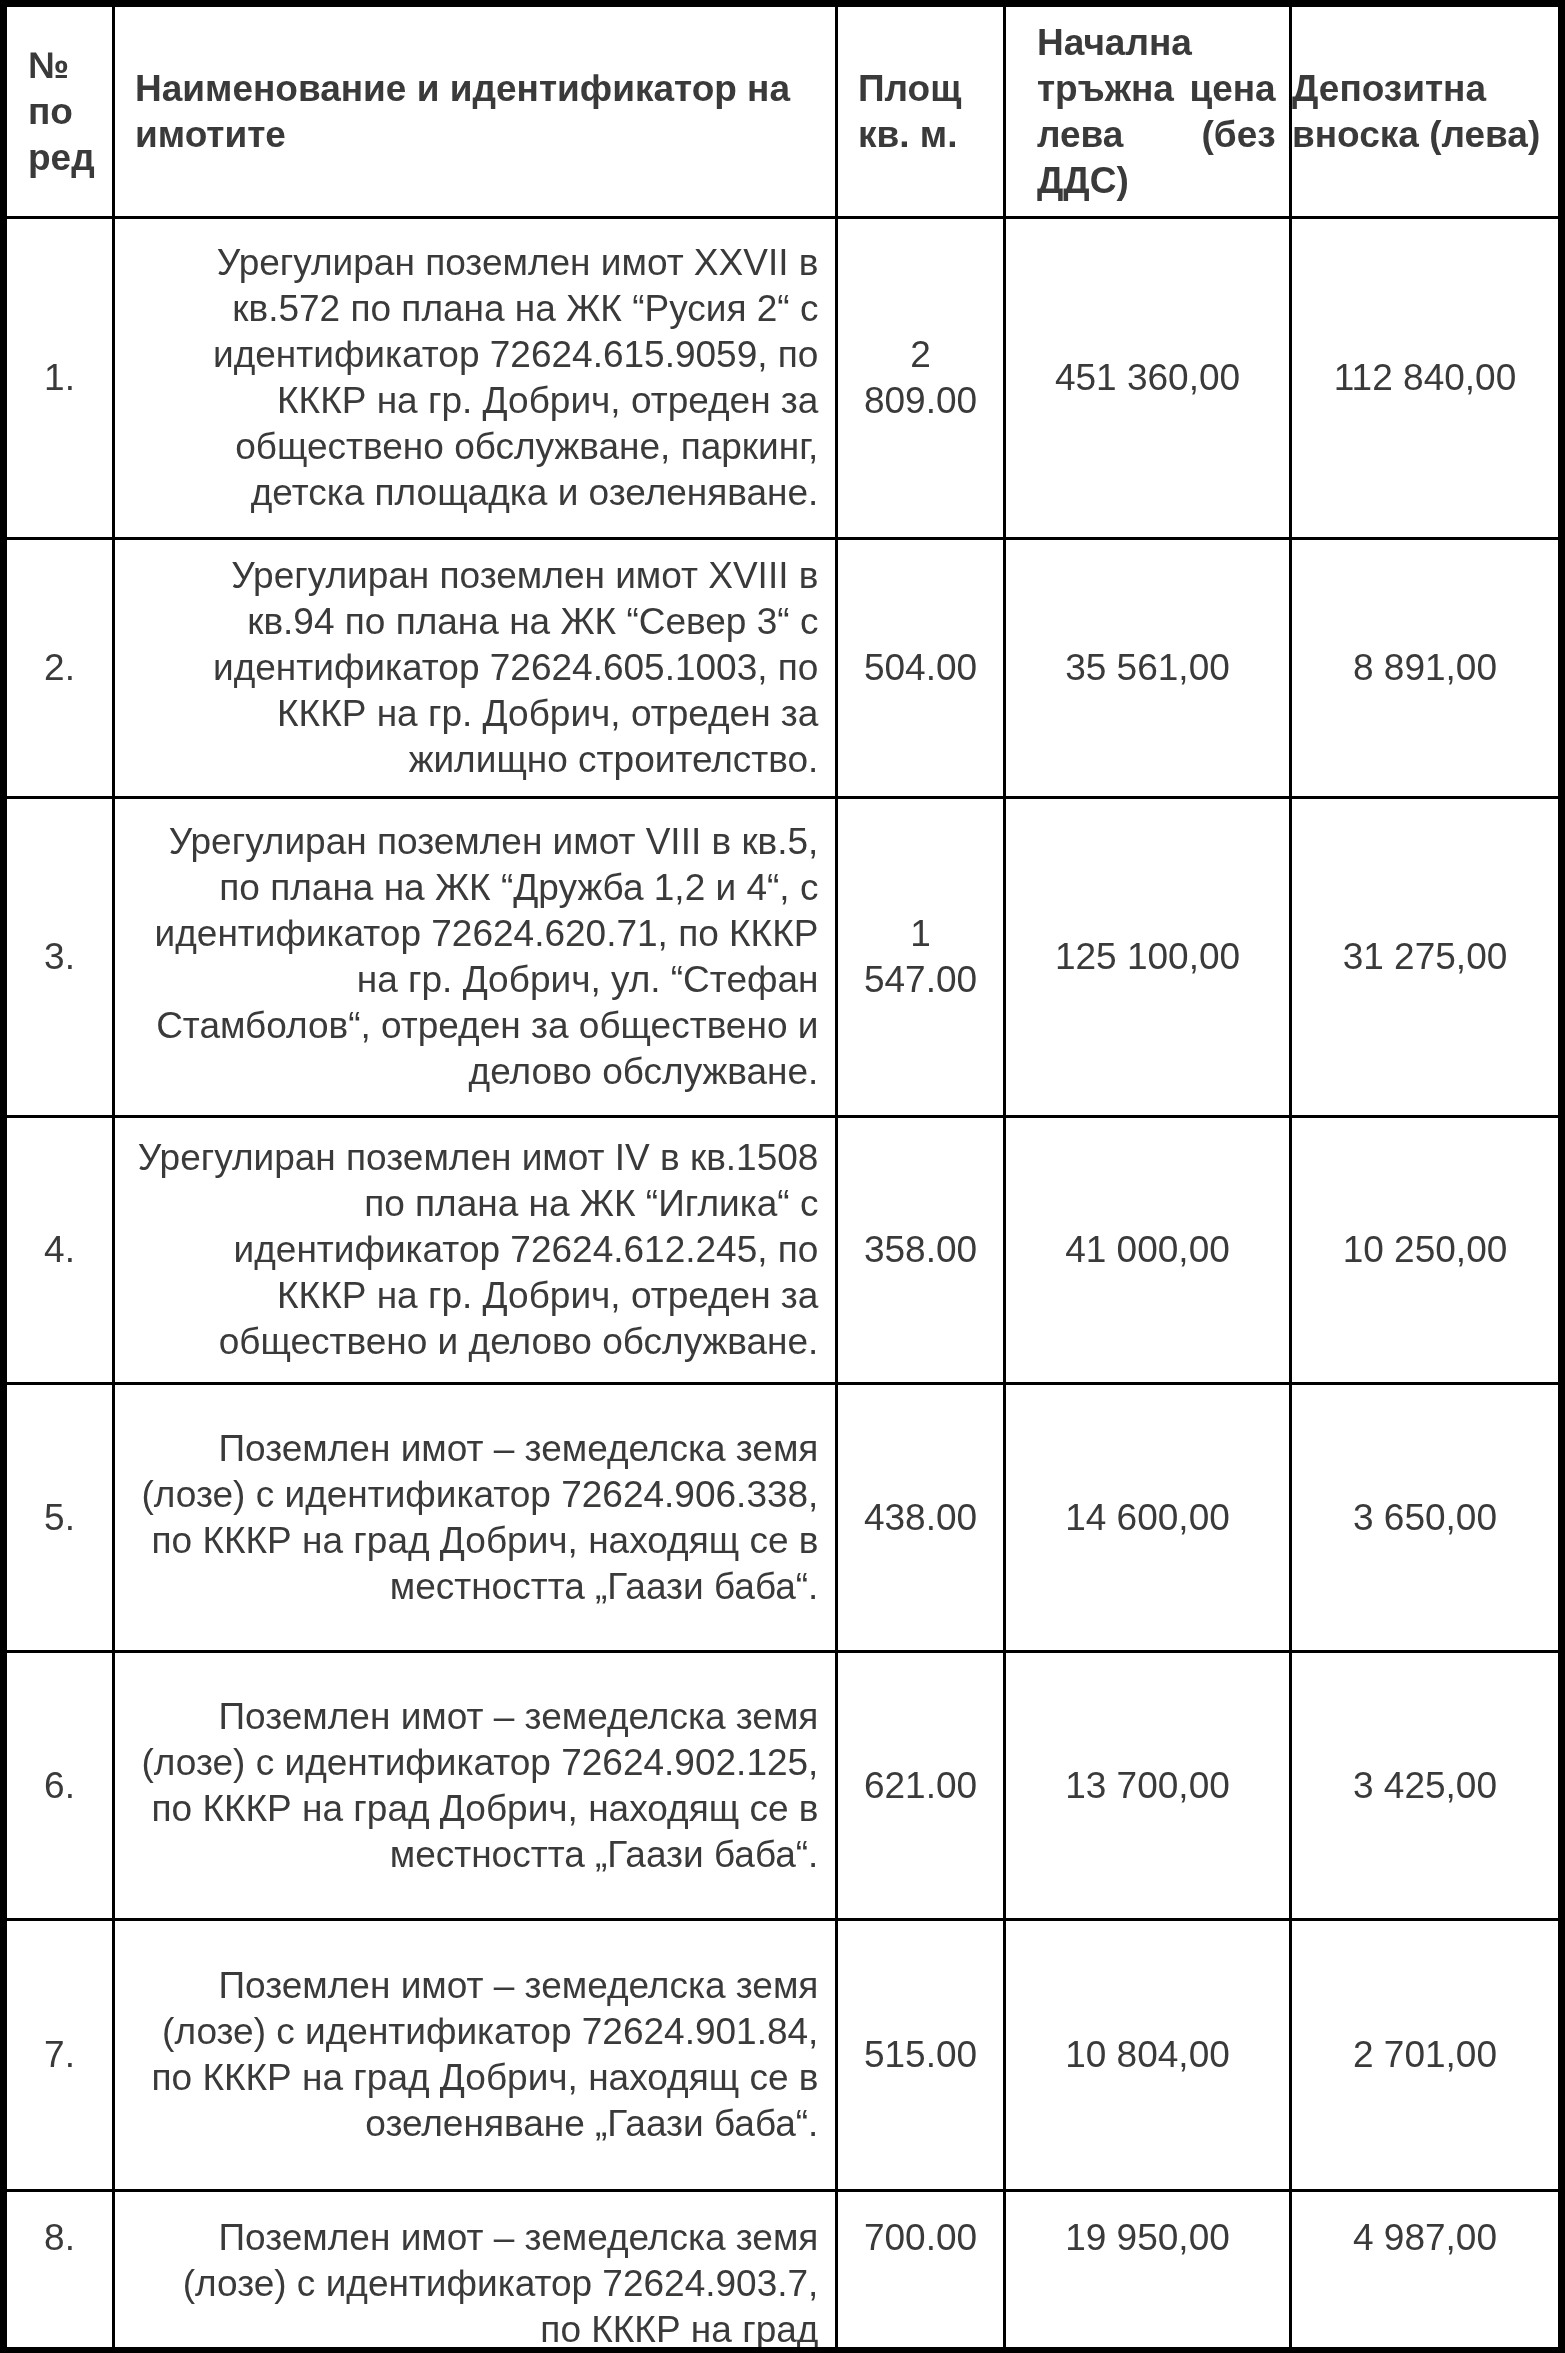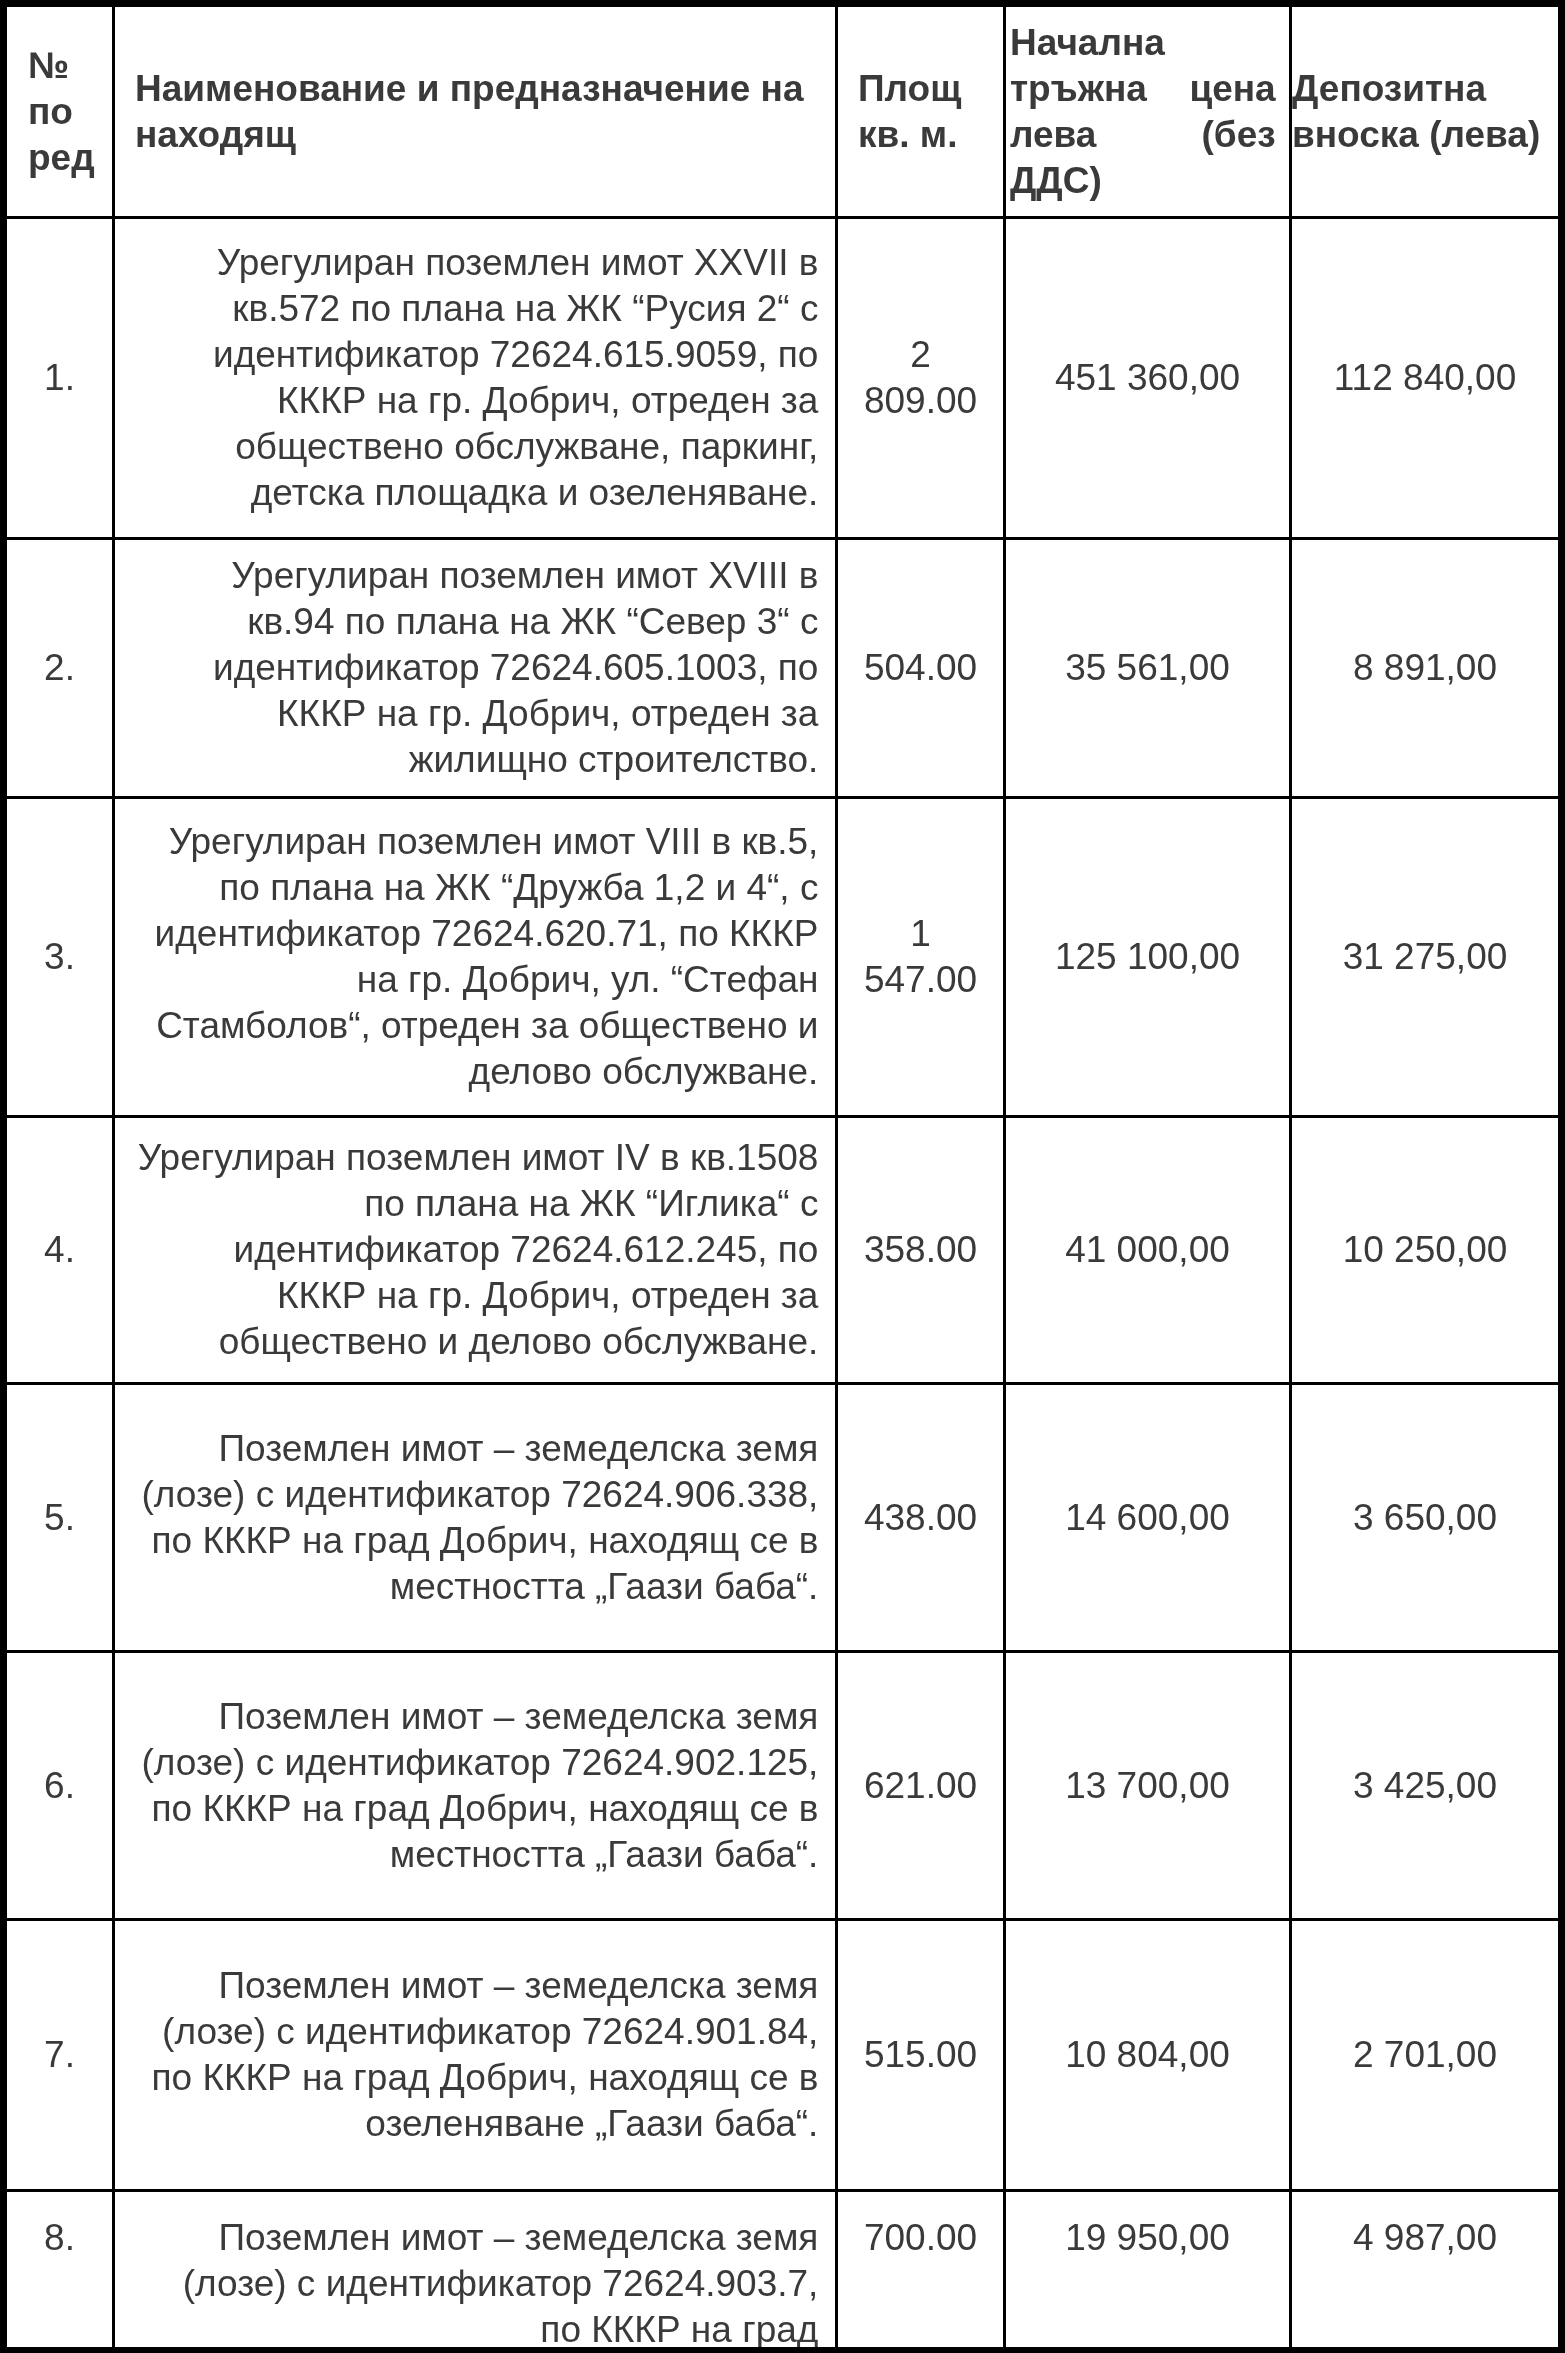--- a/index.html
+++ b/index.html
@@ -52,21 +52,21 @@
     font-weight: bold;
     text-align: left;
   }
   th.h-num {
     white-space: pre-line;
     padding-left: 21px;
   }
   th.h-name { padding-left: 20px; padding-right: 16.6px; }
   th.h-area { padding-left: 20px; padding-right: 13.3px; }
   th.h-price {
-    padding-left: 4px;
+    padding-left: 31px;
     padding-right: 13.3px;
     text-align: justify;
   }
   th.h-deposit { padding-right: 10px; }
 
   td.num { text-align: center; }
   td.desc { padding-left: 20px; padding-right: 16.6px; text-align: right; }
   td.val { text-align: center; white-space: pre-line; }
 
   tbody tr:nth-child(1) { height: 321px; }
@@ -89,21 +89,21 @@
         <col class="c2">
         <col class="c3">
         <col class="c4">
         <col class="c5">
     </colgroup>
     <thead>
       <tr>
         <th class="h-num">№
 по
 ред</th>
-        <th class="h-name">Наименование и предназначение на находящ</th>
+        <th class="h-name">Наименование и идентификатор на имотите</th>
         <th class="h-area">Площ кв. м.</th>
         <th class="h-price">Начална тръжна цена лева (без ДДС)</th>
         <th class="h-deposit">Депозитна вноска (лева)</th>
       </tr>
     </thead>
     <tbody id="rows">
   <tr>
     <td class="num">1.</td>
     <td class="desc">Урегулиран поземлен имот XXVII в кв.572 по плана на ЖК “Русия 2“ с идентификатор 72624.615.9059, по КККР на гр. Добрич, отреден за обществено обслужване, паркинг, детска площадка и озеленяване.</td>
     <td class="val">2

